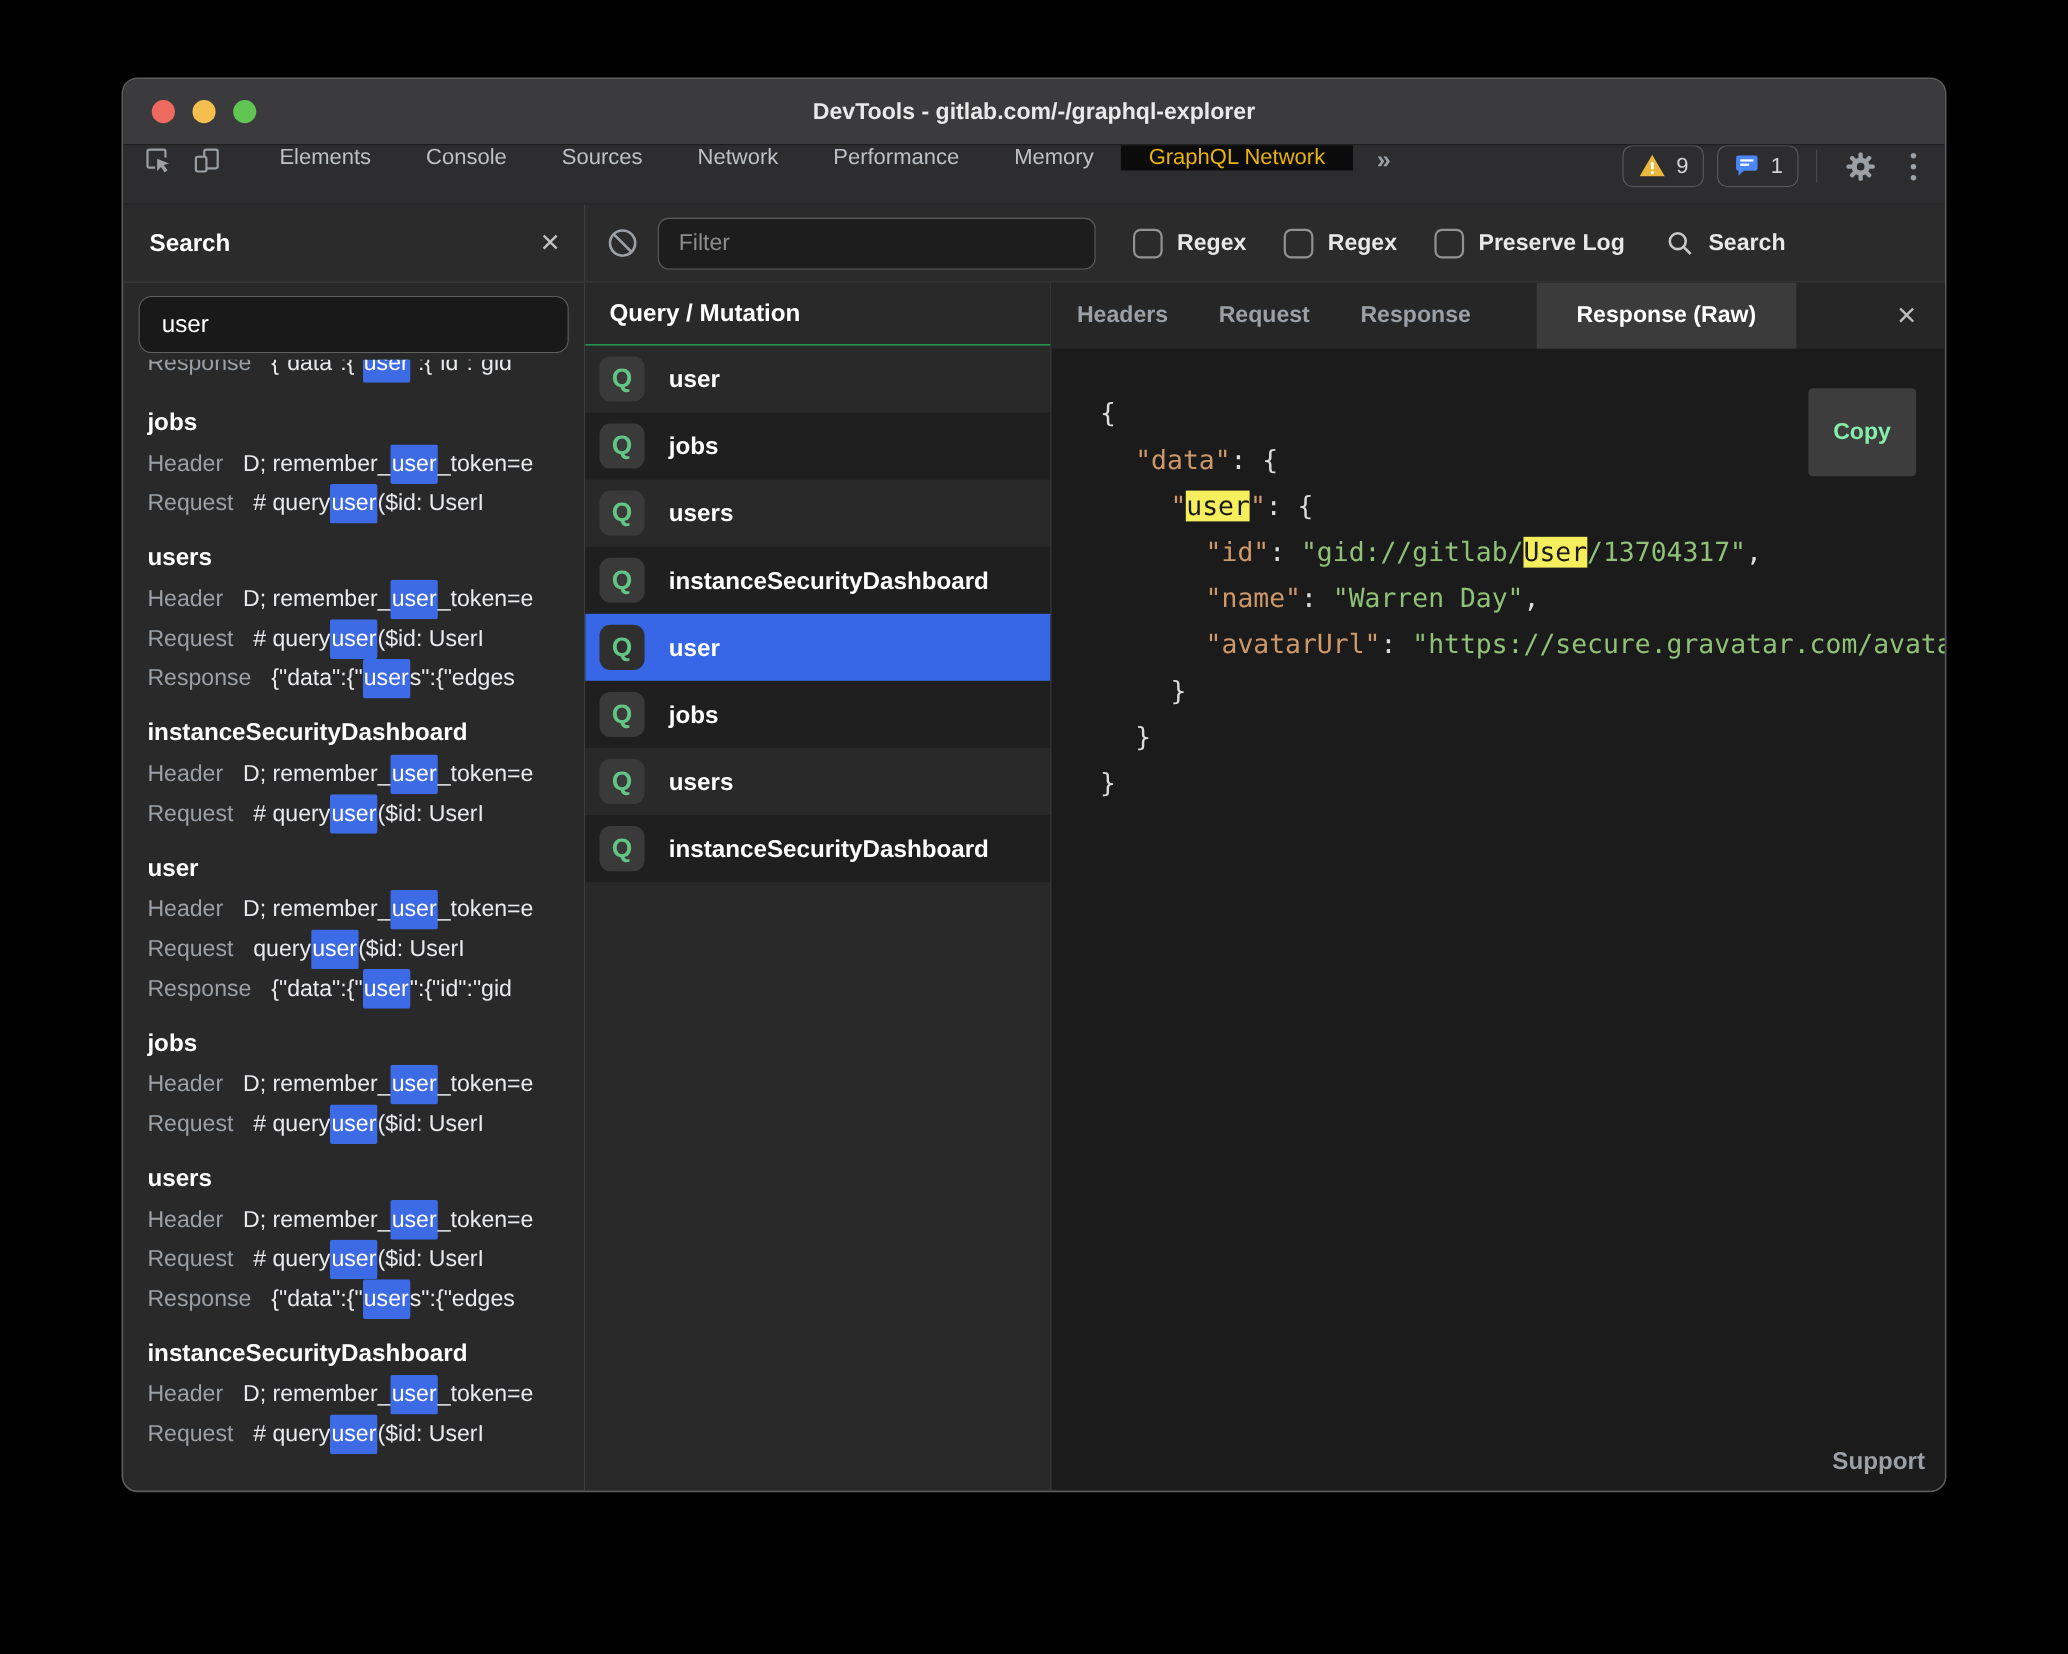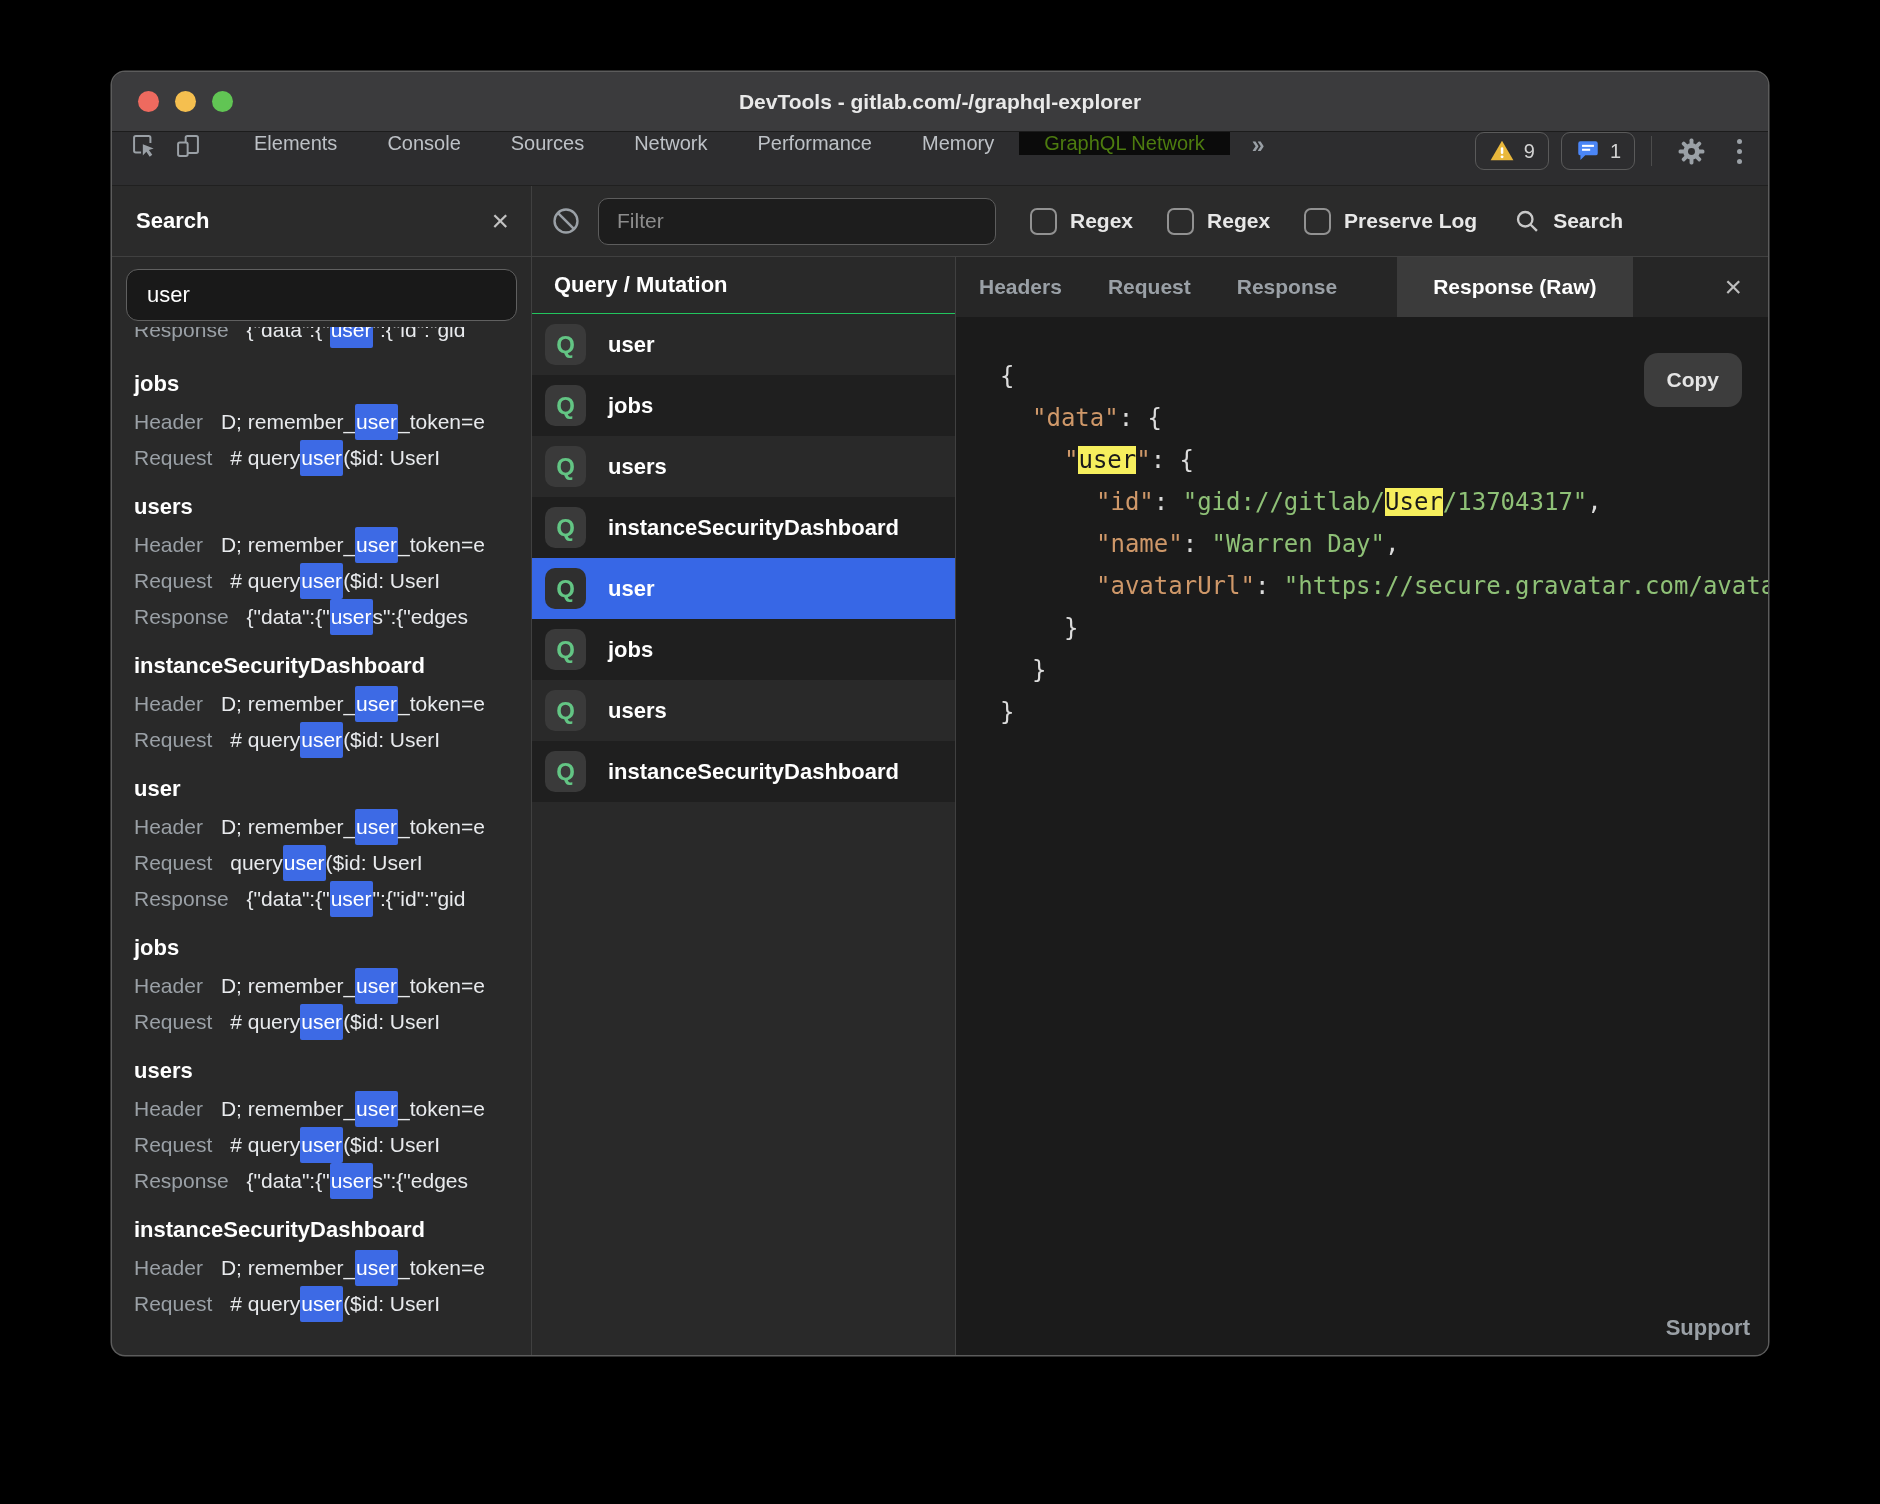--- a/index.html
+++ b/index.html
@@ -27,21 +27,21 @@
   .title-text { color:#e9e9e9; font-size:21px; font-weight:700; }
   
   .tabbar {
     height:54px; flex:0 0 auto; background:#2d2d2f; display:flex; align-items:flex-start;
     border-bottom:1px solid #202020;
   }
   .tab-icons { display:flex; align-items:center; gap:16px; padding:0 14px 0 18px; }
   .tab-divider { width:1px; background:#4c4c4c; margin:11px 6px; }
   #dt-tabs { display:flex; align-items:stretch; }
   .dt-tab { display:flex; align-items:center; padding:0 25px; color:#bdc1c6; font-size:20px; white-space:nowrap; }
-  .dt-tab.active { background:#0b0b0b; color:#4d7c0f; }
+  .dt-tab.active { background:#0b0b0b; color:#eab308; }
   .chevron-more { display:flex; align-items:center; padding:0 22px; color:#9aa0a6; font-size:23px; font-weight:700; }
   .tab-right { margin-left:auto; display:flex; align-items:center; gap:12px; padding-right:16px; }
   .badge {
     display:flex; align-items:center; gap:9px; border:1px solid #5a5a5a; border-radius:9px;
     padding:5px 13px; color:#d2d2d2; font-size:20px;
   }
   .badge-divider { width:1px; height:30px; background:#4c4c4c; margin:0 4px; }
   .icon-btn { display:flex; align-items:center; justify-content:center; padding:0 8px; }
   .vdots { display:flex; flex-direction:column; gap:5px; padding:0 10px; }
   .vdots i { width:5px; height:5px; border-radius:50%; background:#9aa0a6; }
@@ -93,22 +93,22 @@
   .q-row.selected .q-badge { background:#2f2f2f; }
   .q-label { color:#ffffff; font-size:22px; font-weight:600; white-space:nowrap; }
   
   .detail-panel { flex:1; min-width:0; display:flex; flex-direction:column; background:#1b1b1b; }
   .dp-tabs { height:60px; flex:0 0 auto; background:#262626; display:flex; align-items:stretch; }
   .dp-tab { display:flex; align-items:center; padding:0 23px; color:#9aa0a6; font-size:21px; font-weight:700; white-space:nowrap; }
   .dp-tab.active { background:#3b3b3b; color:#ffffff; padding:0 36px;margin-left:37px; }
   .dp-close { margin-left:auto; display:flex; align-items:center; padding:0 26px; color:#bdbdbd; font-size:30px; }
   .dp-content { flex:1; position:relative; overflow:hidden; }
   .copy-btn {
-    position:absolute; top:36px; right:26px; background:#3d3d3d; color:#e5e5e5;
-    font-size:21px; font-weight:700; padding:15px 23px; border-radius:14px; border:none;
+    position:absolute; top:36px; right:26px; background:#3d3d3d; color:#86efac;
+    font-size:21px; font-weight:700; padding:28px 23px; border-radius:4px; border:none;
     font-family:"Liberation Sans", sans-serif;
   }
   .json { padding:38px 0 0 44px; font-family:"DejaVu Sans Mono", monospace; font-size:24px; }
   .json-line { line-height:42px; white-space:pre; }
   .tok-k { color:#cf9869; }
   .tok-s { color:#8fc177; }
   .tok-p { color:#dcdcdc; }
   .hl-y { background:#f6ef5d; color:#1a1a1a; }
   .support { position:absolute; right:18px; bottom:14px; color:#9aa0a6; font-size:22px; font-weight:700; }
 </style>

